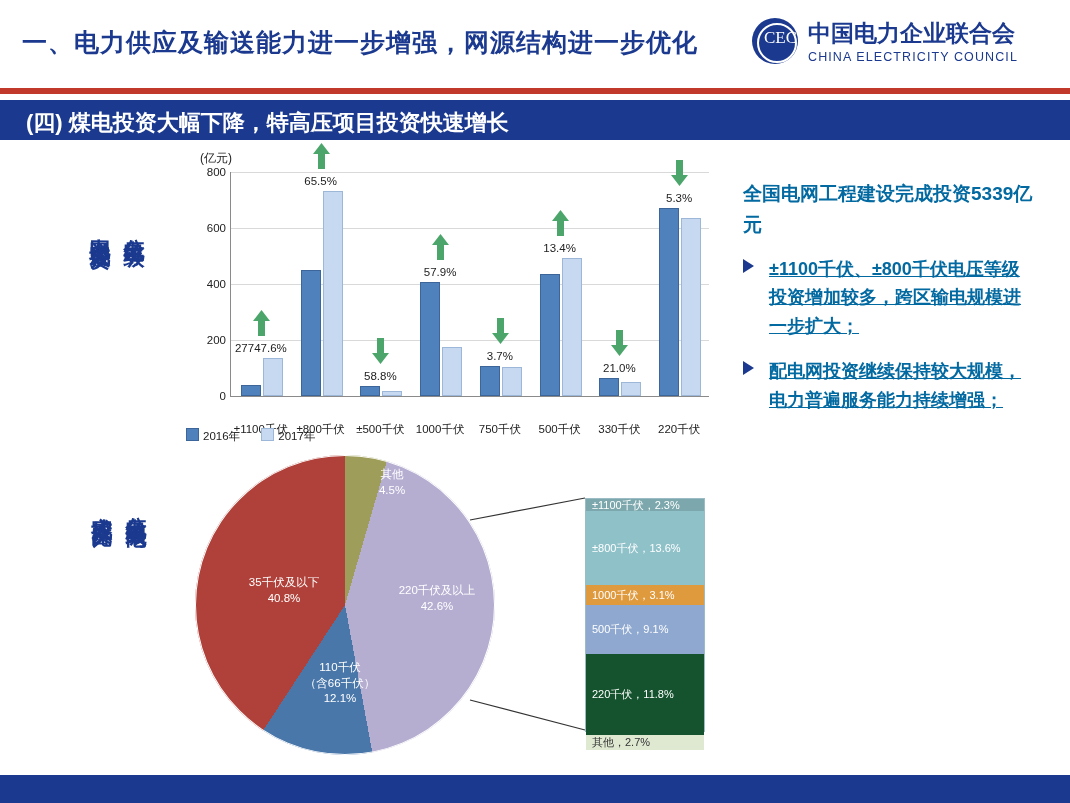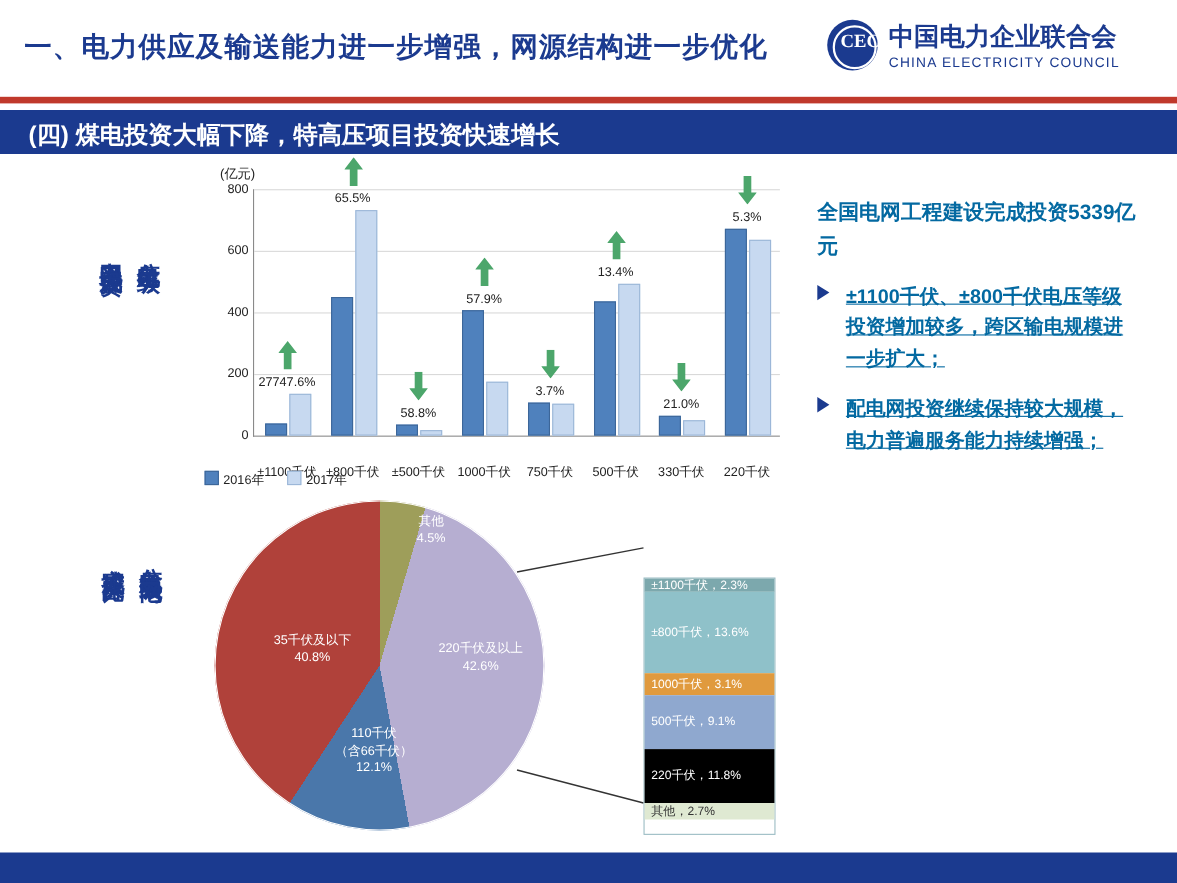--- a/index.html
+++ b/index.html
@@ -5,21 +5,21 @@
   html,body{margin:0;padding:0;}
   body{width:1070px;height:803px;background:#ffffff;font-family:"Liberation Sans","DejaVu Sans",sans-serif;position:relative;overflow:hidden;}
 
   
   .header{position:absolute;left:0;top:0;width:1070px;height:88px;background:#ffffff;}
   .header-title{position:absolute;left:22px;top:26px;font-size:25px;font-weight:bold;color:#1b3a8f;letter-spacing:1px;white-space:nowrap;}
   .header-rule{position:absolute;left:0;top:88px;width:1070px;height:6px;background:#c0392b;}
   .logo-wrap{position:absolute;right:18px;top:14px;width:300px;height:62px;}
   .logo-seal{position:absolute;left:0;top:4px;width:46px;height:46px;border-radius:50%;background:#1b3a8f;}
   .logo-seal .ring{position:absolute;left:5px;top:5px;width:36px;height:36px;border-radius:50%;border:2px solid #ffffff;}
-  .logo-seal .cc{position:absolute;left:12px;top:10px;font-size:17px;color:#ffffff;font-weight:bold;font-family:"Liberation Serif",serif;}
+  .logo-seal .cc{position:absolute;left:12px;top:10px;font-size:17px;color:#ffffff;font-weight:normal;font-family:"Liberation Serif",serif;}
   .logo-cn{position:absolute;left:56px;top:4px;font-size:23px;font-weight:bold;color:#1b3a8f;white-space:nowrap;}
   .logo-en{position:absolute;left:56px;top:36px;font-size:12.5px;color:#1b3a8f;letter-spacing:1.1px;white-space:nowrap;}
 
   
   .subtitle-band{position:absolute;left:0;top:100px;width:1070px;height:40px;background:#1b3a8f;}
   .subtitle-text{position:absolute;left:26px;top:108px;font-size:22px;font-weight:bold;color:#ffffff;white-space:nowrap;}
 
   
   .footer-band{position:absolute;left:0;bottom:0;width:1070px;height:28px;background:#1b3a8f;}
 
@@ -53,21 +53,21 @@
   .pie{position:absolute;left:0;top:0;width:300px;height:300px;border-radius:50%;
        background:conic-gradient(
           #9e9e5a 0deg 16.2deg,
           #b6aed1 16.2deg 169.5deg,
           #4a77aa 169.5deg 213.1deg,
           #b0413a 213.1deg 360deg);
        box-shadow:0 0 0 1px #ffffff inset;}
   .pielabel{position:absolute;font-size:11.5px;color:#ffffff;text-align:center;line-height:1.35;white-space:nowrap;margin-left:12px;}
 
   
-  .stack{position:absolute;left:585px;top:498px;width:118px;height:232px;border:1px solid #9bbcc4;margin-top:27px;}
+  .stack{position:absolute;left:585px;top:498px;width:118px;height:232px;border:1px solid #9bbcc4;}
   .seg{position:relative;width:100%;box-sizing:border-box;}
   .seg span{position:absolute;left:6px;top:50%;transform:translateY(-50%);font-size:11px;color:#ffffff;white-space:nowrap;}
   .seg.last span{color:#333;}
   .connector{position:absolute;left:0;top:0;width:1070px;height:803px;pointer-events:none;}
 
   
   .rtext{position:absolute;left:743px;top:178px;width:290px;color:#0369a1;}
   .rtext .lead{font-size:19px;font-weight:bold;line-height:1.65;margin-bottom:14px;}
   .bullet{position:relative;padding-left:26px;font-size:18px;line-height:1.6;margin-bottom:16px;font-weight:bold;text-decoration:underline;}
   .bullet .tri{position:absolute;left:0;top:4px;width:0;height:0;border-left:11px solid #1b3a8f;border-top:7px solid transparent;border-bottom:7px solid transparent;}
@@ -202,21 +202,21 @@
     </div>
     <div class="seg" style="height: 73.4272px; background: rgb(143, 193, 201);">
       <span>±800千伏，13.6%</span>
     </div>
     <div class="seg" style="height: 20px; background: rgb(224, 154, 62);">
       <span>1000千伏，3.1%</span>
     </div>
     <div class="seg" style="height: 49.1315px; background: rgb(143, 168, 207);">
       <span>500千伏，9.1%</span>
     </div>
-    <div class="seg" style="height: 49px; background: #000000;">
+    <div class="seg" style="height: 81px; background: #14532d;">
       <span>220千伏，11.8%</span>
     </div>
     <div class="seg last" style="height: 14.5775px; background: rgb(223, 233, 210);">
       <span>其他，2.7%</span>
     </div>
   </div>
 
 <div class="rtext">
   <div class="lead">全国电网工程建设完成投资5339亿元</div>
   <div class="bullet">

